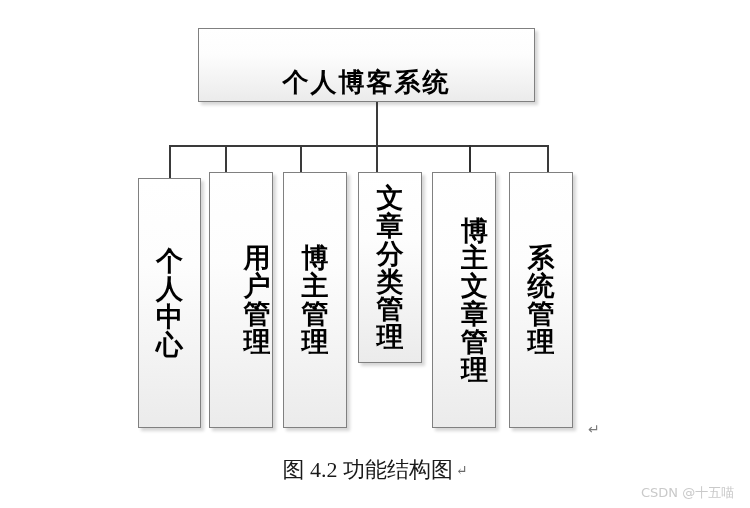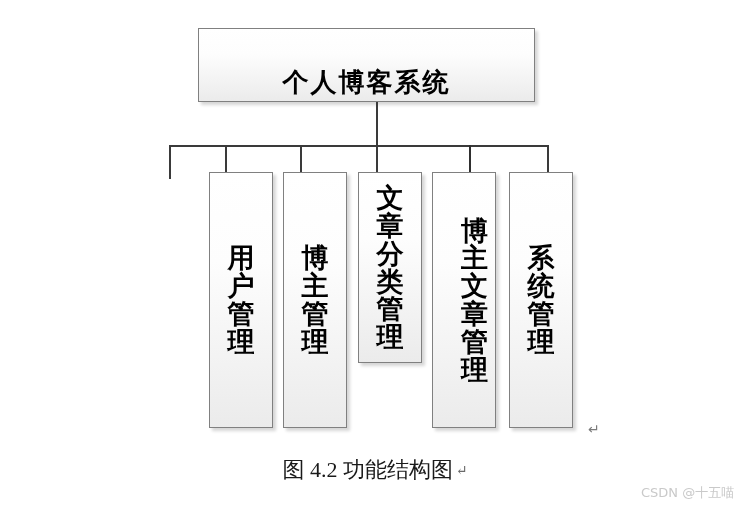--- a/index.html
+++ b/index.html
@@ -120,22 +120,25 @@
 
   <div class="conn h" style="left:169px; top:145px; width:380px;"></div>
 
   <div class="conn v" style="left:169px; top:145px; height:34px;"></div>
   <div class="conn v" style="left:225px; top:145px; height:34px;"></div>
   <div class="conn v" style="left:300px; top:145px; height:34px;"></div>
   <div class="conn v" style="left:376px; top:145px; height:34px;"></div>
   <div class="conn v thin" style="left:469px; top:145px; height:34px;"></div>
   <div class="conn v" style="left:547px; top:145px; height:34px;"></div>
 
+  <div class="node leaf" style="left:138px; top:178px; width:63px; height:250px;">
+    <span class="leaf-label">个人中心</span>
+  </div>
 
-  <div class="node leaf" style="left:209px; top:172px; width:64px; height:256px;">
+  <div class="node leaf" style="left:209px; top:172px; width:64px; height:256px;justify-content:flex-end;">
     <span class="leaf-label">用户管理</span>
   </div>
 
   <div class="node leaf" style="left:283px; top:172px; width:64px; height:256px;">
     <span class="leaf-label">博主管理</span>
   </div>
 
   <div class="node leaf" style="left:358px; top:172px; width:64px; height:191px;">
     <span class="leaf-label">文章分类管理</span>
   </div>

